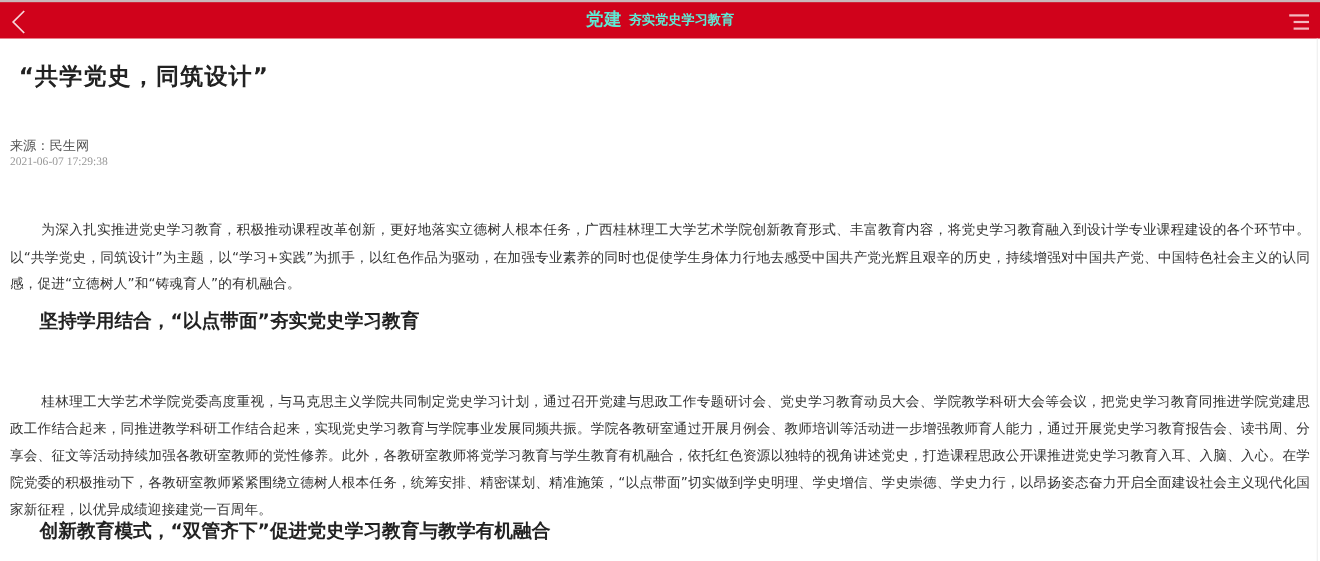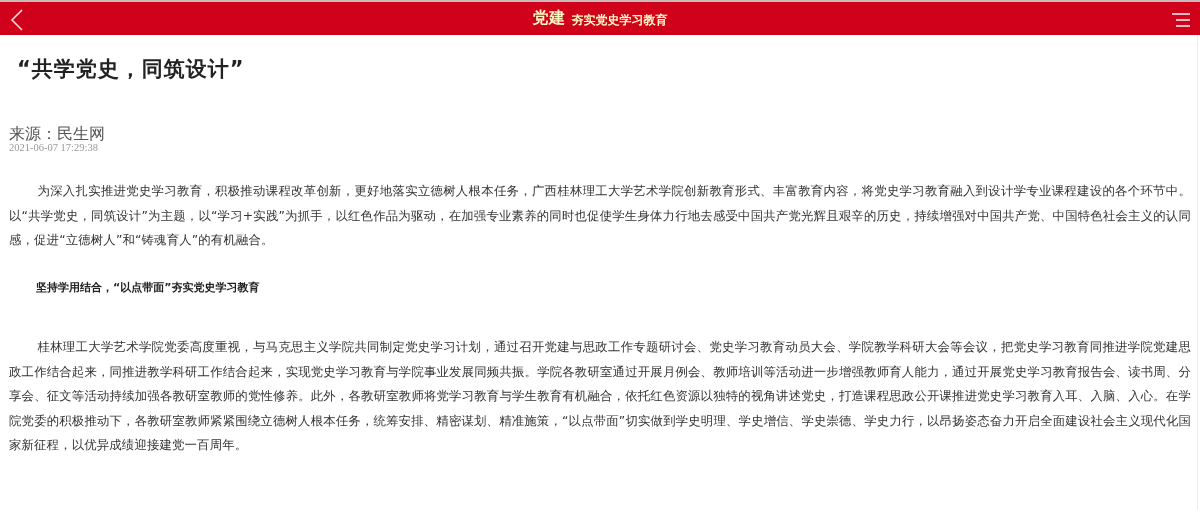--- a/index.html
+++ b/index.html
@@ -19,59 +19,60 @@
     .menu-btn {
       position: absolute; right: 10px; top: 7px; width: 22px; height: 22px;
       display: flex; flex-direction: column; justify-content: space-around; align-items: flex-end; cursor: pointer;
       padding: 2px 0;
     }
     .menu-btn span { display: block; height: 2px; background: #f4b9bf; }
     .menu-btn span:nth-child(1) { width: 18px; }
     .menu-btn span:nth-child(2) { width: 14px; }
     .menu-btn span:nth-child(3) { width: 14px; }
 
-    .brand { display: flex; align-items: flex-end; color: #fef9c3; }
+    .brand { display: flex; align-items: center; color: #5eead4; }
     .brand-main { font-size: 16px; font-weight: bold; margin-right: 6px; letter-spacing: 0.5px; }
     .brand-sub { font-size: 12px; font-weight: bold; }
 
     .content {
       position: absolute; left: 0; top: 35px; width: 1198px; height: 497px;
       border-right: 1px solid #eeeeee;
       padding: 0 8px;
     }
     .title {
       position: absolute; left: 17px; top: 20px;
       font-size: 21px; font-weight: bold; color: #222222; letter-spacing: 1px;
     }
     .subtitle {
       position: absolute; left: 9px; top: 56px;
       font-size: 15px; color: #333333; letter-spacing: 0.5px;
     }
     .source {
       position: absolute; left: 9px; top: 89px;
-      font-size: 16px; color: #555555;
+      font-size: 12px; color: #555555;
     }
     .date {
       position: absolute; left: 9px; top: 107px;
       font-family: Liberation Serif, serif;
       font-size: 10.5px; color: #999999;
     }
     .para {
       position: absolute; left: 9px; width: 1182px;
       font-size: 12.4px; line-height: 24.5px; color: #333333;
       text-indent: 2.3em; letter-spacing: 0.15px;
       text-align: justify;
+      margin-top: 18px;
     }
     .p1 { top: 144px; }
     .h1 { top: 245px; }
     .p2 { top: 300px; }
     .h2 { top: 436px; }
     .section-head {
       position: absolute; left: 36px;
-      font-size: 11px; font-weight: bold; color: #222222;
+      font-size: 17px; font-weight: bold; color: #222222;
     }
   </style>
 </head>
 <body>
 
 <div class="header">
   <div class="back-btn">
     <svg width="14" height="24" viewBox="0 0 14 24">
       <polyline points="12,2 2,12 12,22" fill="none" stroke="#f6d6d9" stroke-width="1.6"></polyline>
     </svg>
@@ -88,13 +89,14 @@
 </div>
 
 <div class="content">
   <h1 class="title">“共学党史，同筑设计”</h1>
   <div class="source">来源：民生网</div>
   <div class="date">2021-06-07 17:29:38</div>
 
   <p class="para p1">为深入扎实推进党史学习教育，积极推动课程改革创新，更好地落实立德树人根本任务，广西桂林理工大学艺术学院创新教育形式、丰富教育内容，将党史学习教育融入到设计学专业课程建设的各个环节中。以“共学党史，同筑设计”为主题，以“学习+实践”为抓手，以红色作品为驱动，在加强专业素养的同时也促使学生身体力行地去感受中国共产党光辉且艰辛的历史，持续增强对中国共产党、中国特色社会主义的认同感，促进“立德树人”和“铸魂育人”的有机融合。</p>
   <h3 class="section-head h1">坚持学用结合，“以点带面”夯实党史学习教育</h3>
   <p class="para p2">桂林理工大学艺术学院党委高度重视，与马克思主义学院共同制定党史学习计划，通过召开党建与思政工作专题研讨会、党史学习教育动员大会、学院教学科研大会等会议，把党史学习教育同推进学院党建思政工作结合起来，同推进教学科研工作结合起来，实现党史学习教育与学院事业发展同频共振。学院各教研室通过开展月例会、教师培训等活动进一步增强教师育人能力，通过开展党史学习教育报告会、读书周、分享会、征文等活动持续加强各教研室教师的党性修养。此外，各教研室教师将党学习教育与学生教育有机融合，依托红色资源以独特的视角讲述党史，打造课程思政公开课推进党史学习教育入耳、入脑、入心。在学院党委的积极推动下，各教研室教师紧紧围绕立德树人根本任务，统筹安排、精密谋划、精准施策，“以点带面”切实做到学史明理、学史增信、学史崇德、学史力行，以昂扬姿态奋力开启全面建设社会主义现代化国家新征程，以优异成绩迎接建党一百周年。</p>
+  <h3 class="section-head h2">创新教育模式，“双管齐下”促进党史学习教育与教学有机融合</h3>
 </div>
 
 </body></html>

